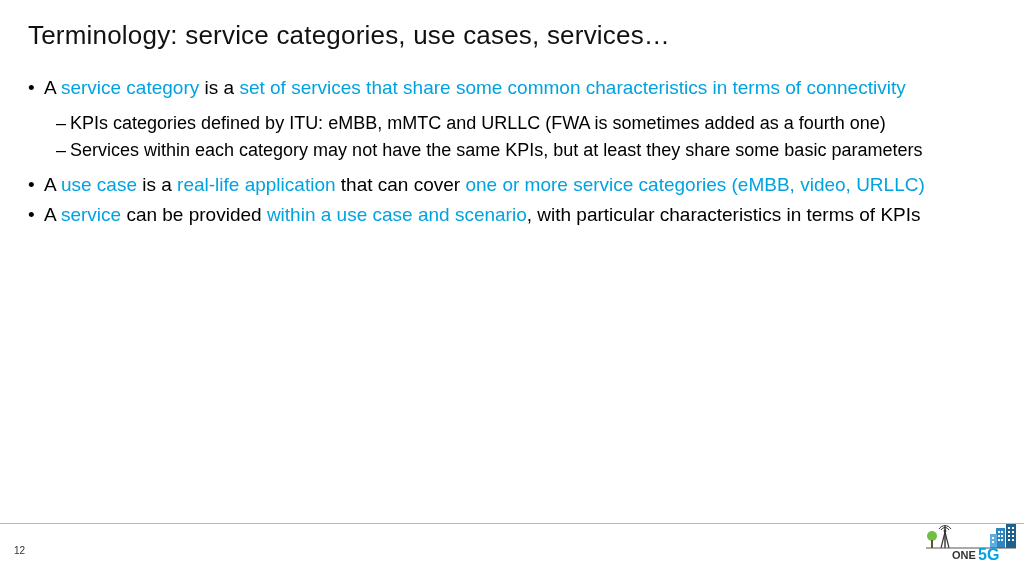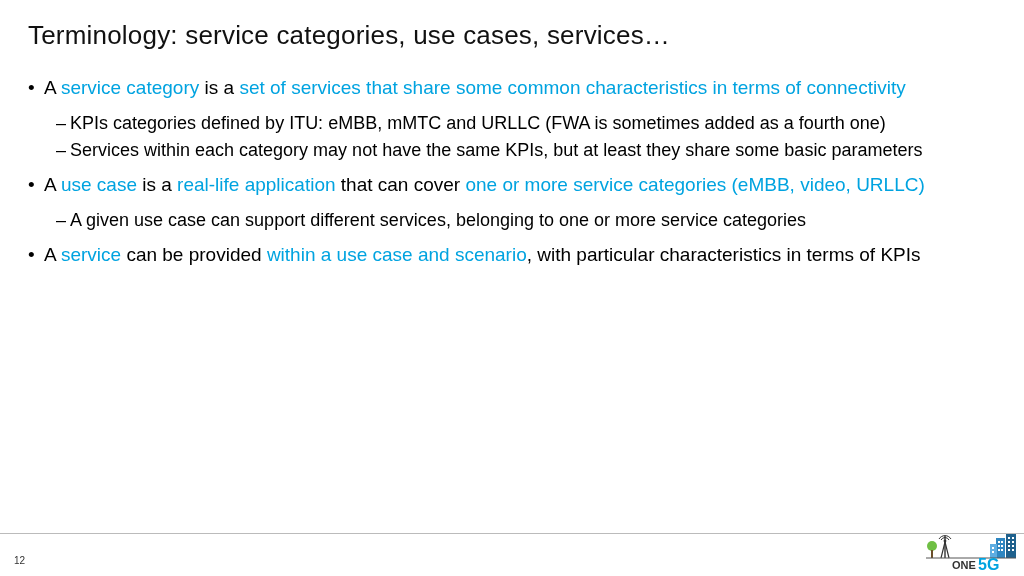--- a/index.html
+++ b/index.html
@@ -64,21 +64,21 @@
     left: 0;
     top: 0;
   }
   .hl {
     color: #00A3E0;
     font-weight: 400;
   }
   .b { font-weight: 400; }
   .footer {
     position: absolute;
-    bottom: 0;
+    bottom: 10px;
     left: 0;
     right: 0;
     height: 42px;
     border-top: 1px solid #bbb;
   }
   .page-num {
     position: absolute;
     left: 14px;
     bottom: 10px;
     font-size: 10px;
@@ -104,23 +104,20 @@
       <ul class="sub">
         <li>
           <span>KPIs categories defined by ITU: </span><span class="b">eMBB</span><span>, </span><span class="b">mMTC</span><span> and </span><span class="b">URLLC</span><span> (FWA is sometimes added as a fourth one)</span>
         </li>
         <li>Services within each category may not have the same KPIs, but at least they share some basic parameters</li>
       </ul>
     </li>
 
     <li>
       <span>A </span><span class="hl">use case </span><span>is a </span><span class="hl">real-life application </span><span>that can cover </span><span class="hl">one or more service categories (eMBB, video, URLLC)</span>
-      <ul class="sub">
-        <li>A given use case can support different services, belonging to one or more service categories</li>
-      </ul>
     </li>
 
     <li>
       <span>A </span><span class="hl">service </span><span>can be provided </span><span class="hl">within a use case and scenario</span><span>, with particular characteristics in terms of KPIs</span>
     </li>
 
   </ul>
 
   <div class="footer">
     <div class="page-num">12</div>

